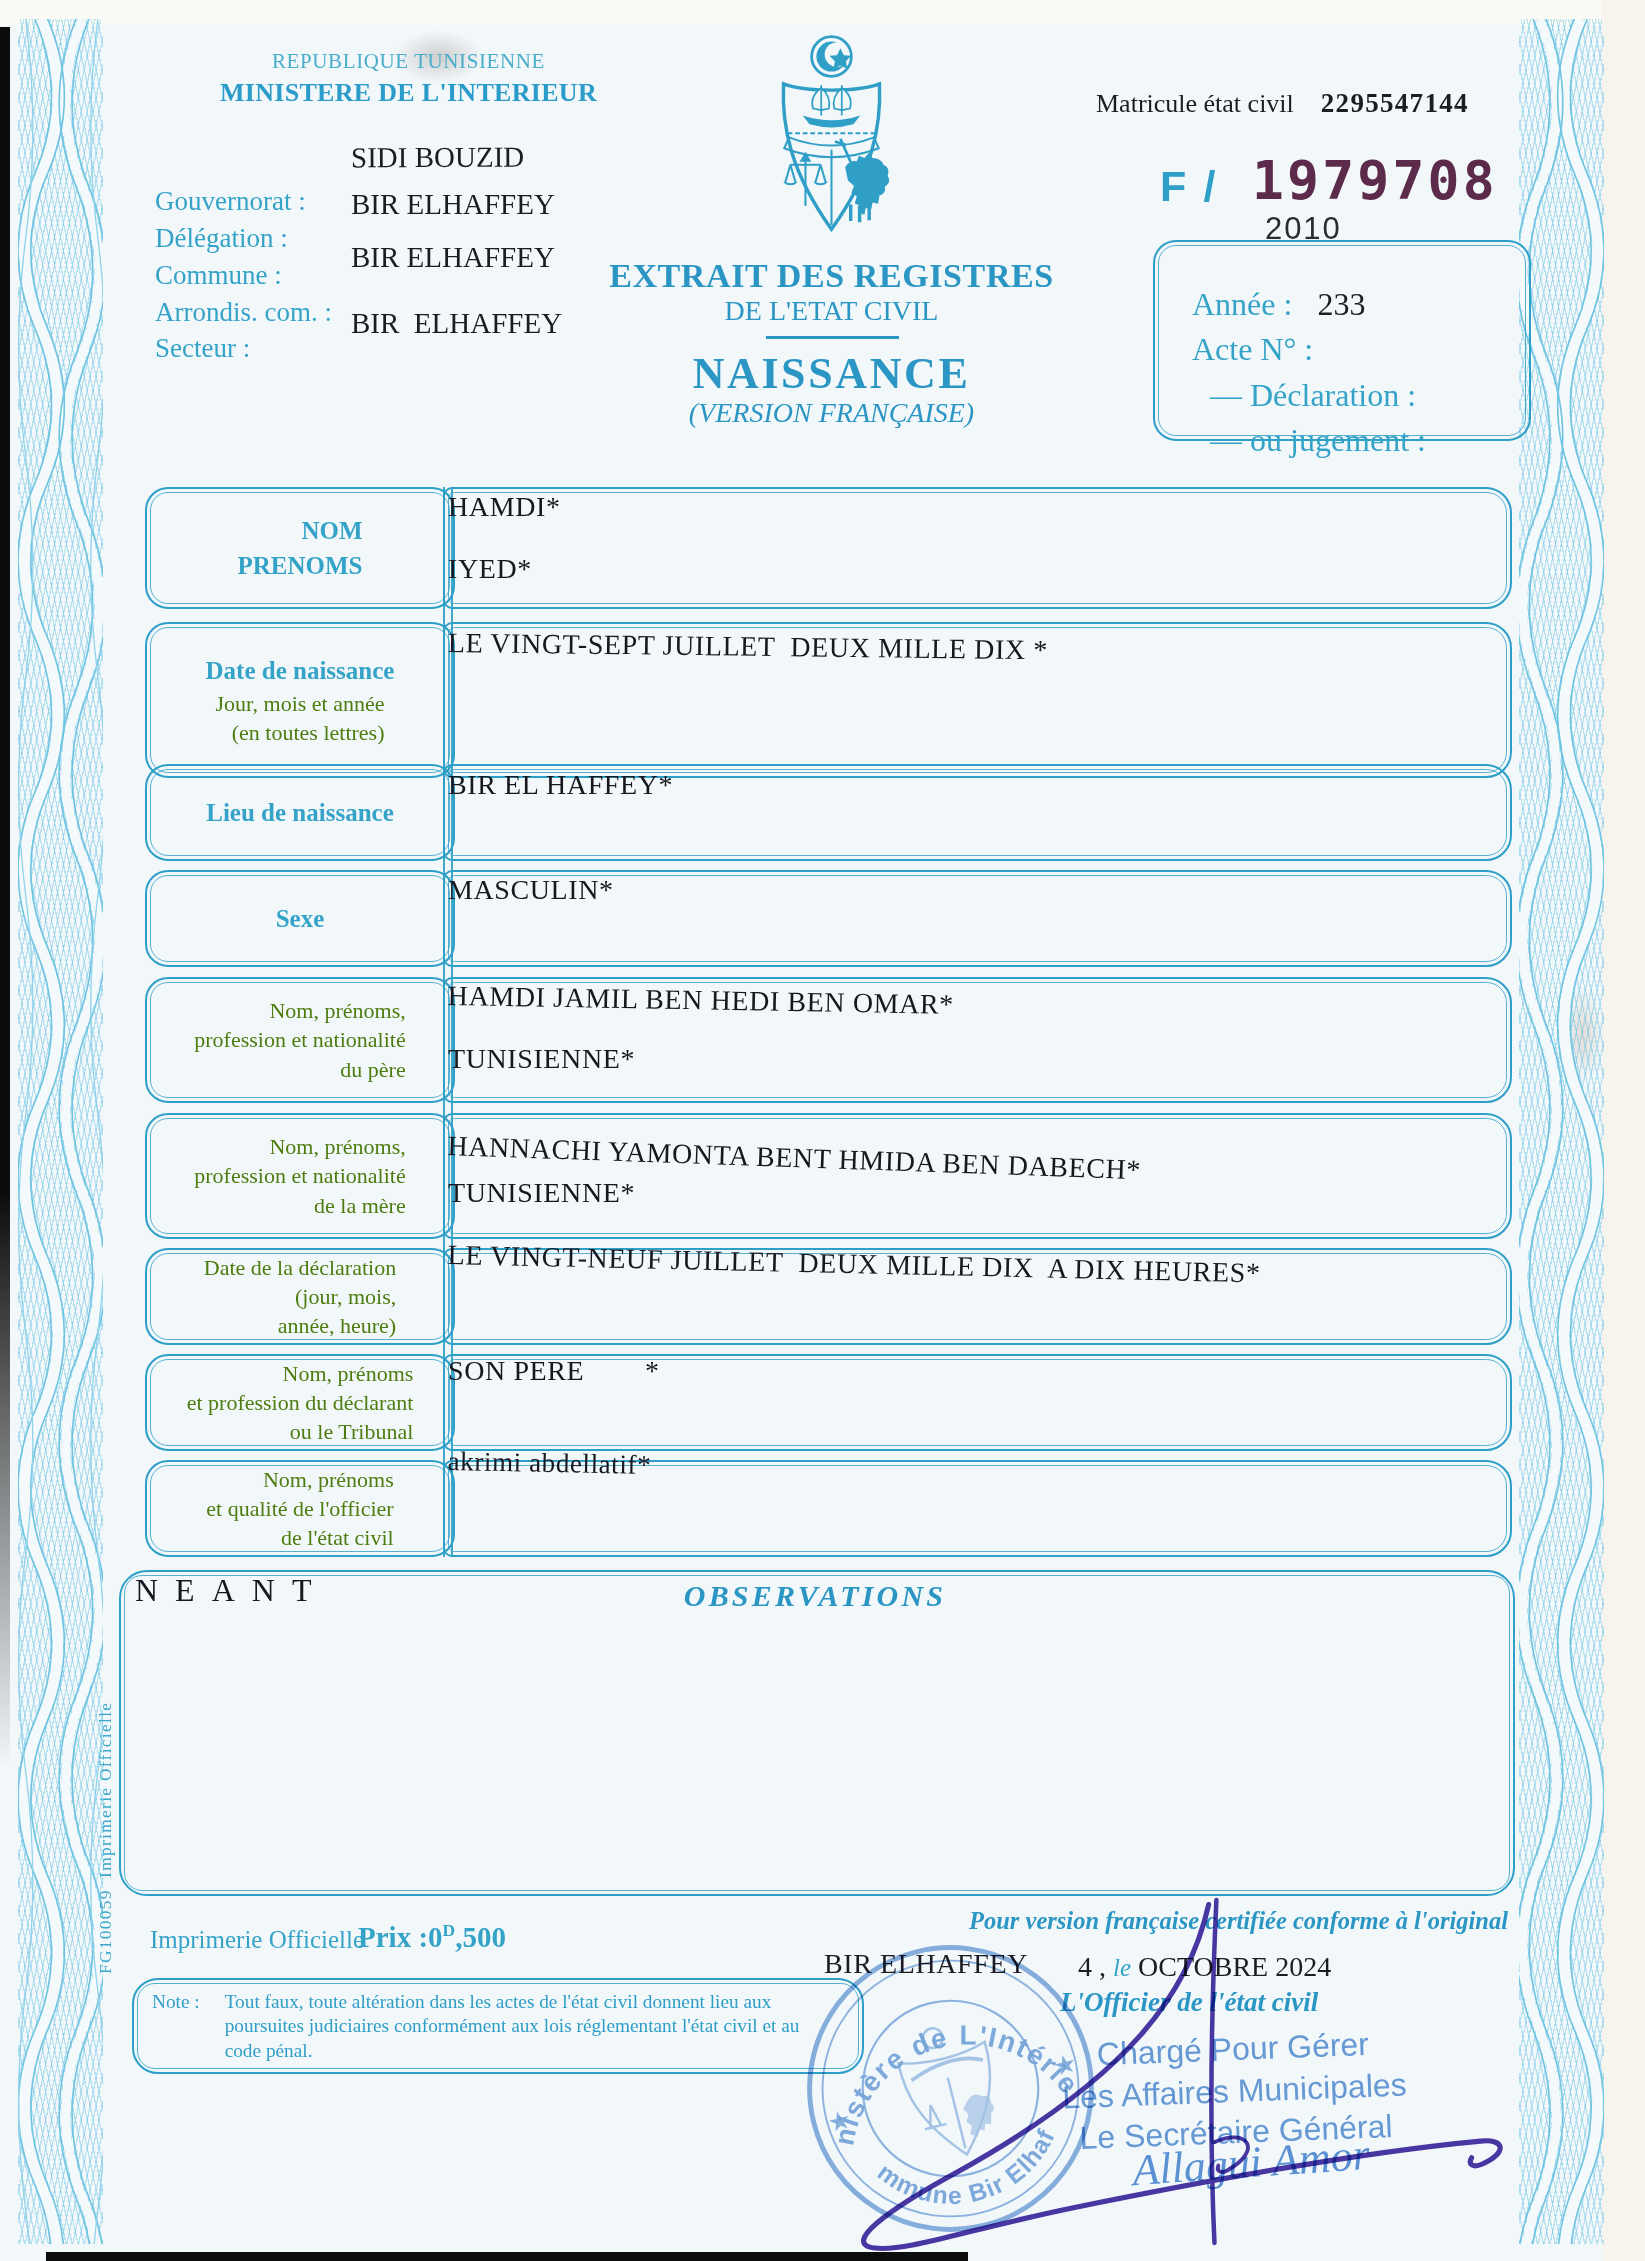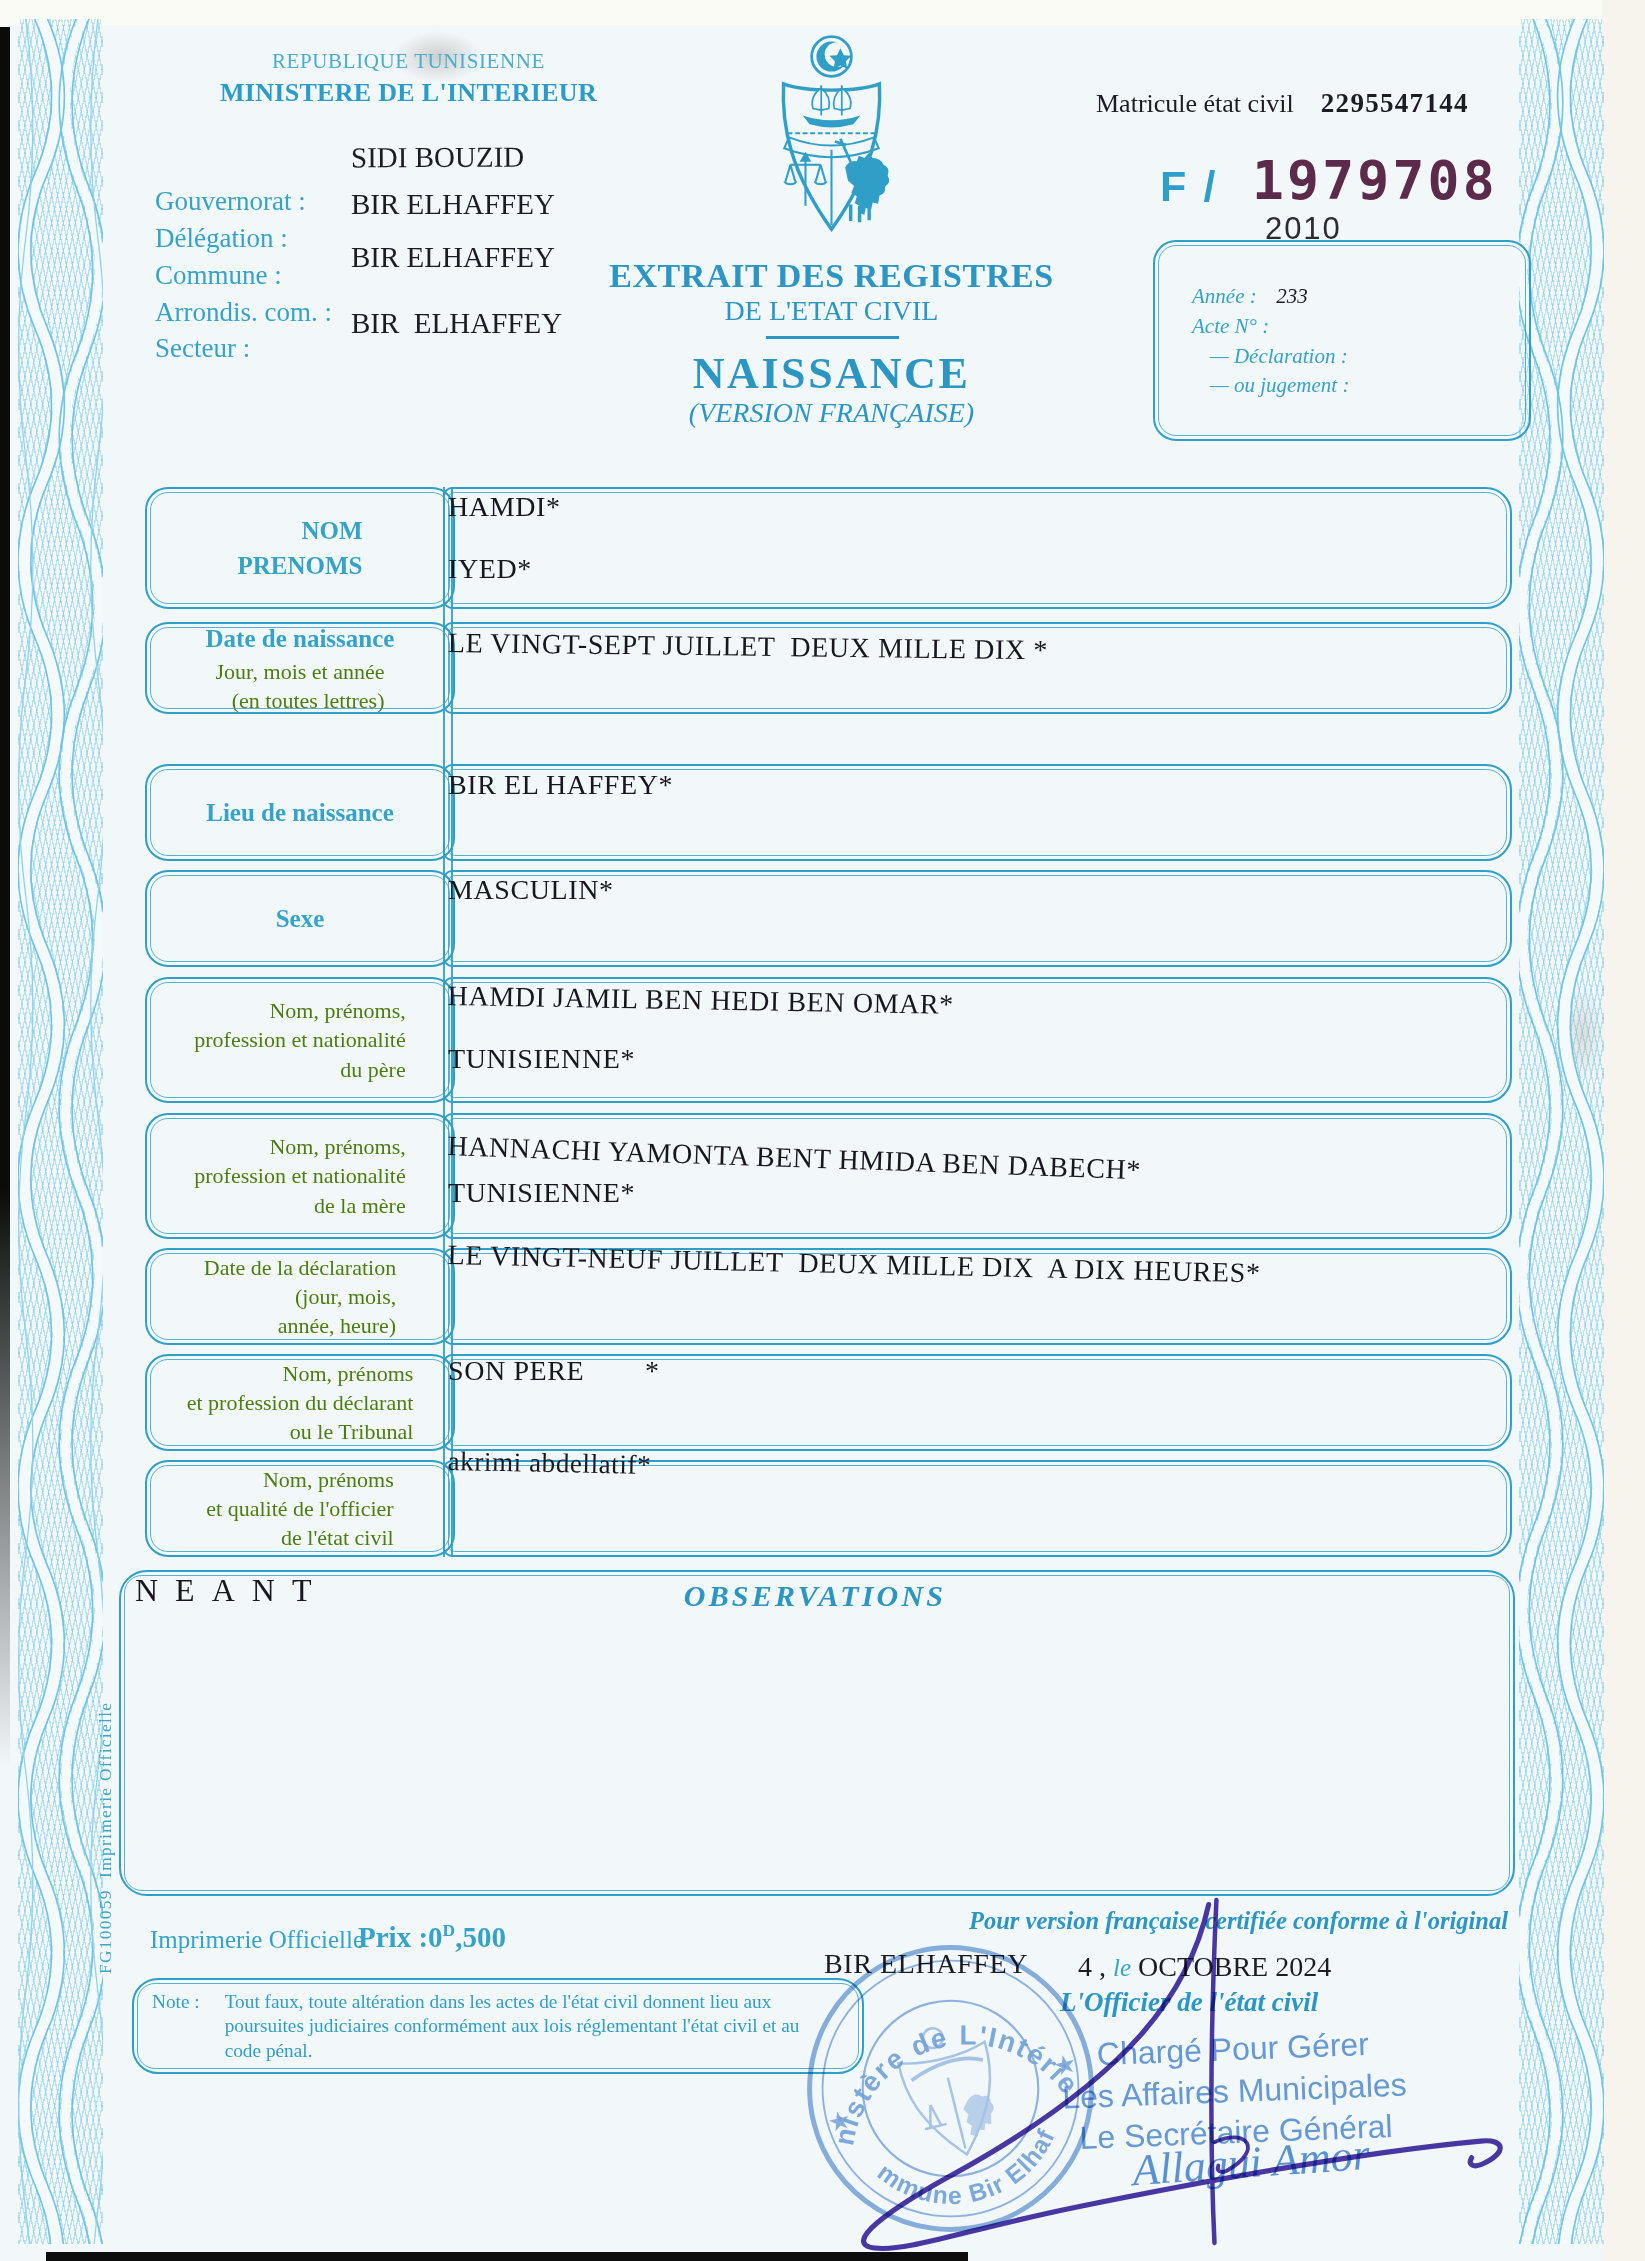--- a/index.html
+++ b/index.html
@@ -42,21 +42,21 @@
     justify-content:center;align-items:center;text-align:right;line-height:1.32;}
   .lblmain{font-weight:700;font-size:25px;color:#35a3c8;white-space:pre-line;line-height:1.42;}
   .lblsub{font-weight:400;font-size:22px;color:#4d7c0f;white-space:pre-line;}
   .valbox{position:absolute;left:298px;right:0;top:0;bottom:0;border:2.6px solid #2e9fc7;
     border-radius:9px 26px 26px 9px;}
   .valbox::after{content:"";position:absolute;inset:3.2px;border:1.6px solid rgba(46,159,199,.8);
     border-radius:6.4px 20.6px 20.6px 6.4px;pointer-events:none;}
   .val{position:absolute;left:303px;font-size:28px;letter-spacing:0.6px;color:#17171f;
     white-space:pre;transform-origin:left top;z-index:5;}
 
-  .regline{font-size:21px;color:#35a3c8;line-height:1.42;font-style:italic;}
+  .regline{font-size:32px;color:#35a3c8;line-height:1.42;}
   .note-grid{display:grid;grid-template-columns:auto 1fr;column-gap:25px;
     font-size:19.3px;color:#2f9ec6;line-height:1.25;}
   .blend{mix-blend-mode:multiply;}
 </style>
 </head>
 <body>
 
 <div class="page">
 
   <div class="abs top-paper"></div>
@@ -165,21 +165,21 @@
     <div class="lblcell bx" style="border-radius:23px;">
       <div class="lblmain">NOM
 PRENOMS</div>
       <div class="lblsub"></div>
     </div>
     <div class="valbox"></div>
     <div class="val" style="top:3.9px;">HAMDI*</div>
     <div class="val" style="top:66px;">IYED*</div>
   </div>
 
-  <div class="row" style="top:622px;height:92px;">
+  <div class="row" style="top:622px;height:156px;">
     <div class="lblcell bx">
       <div class="lblmain">Date de naissance</div>
       <div class="lblsub">Jour, mois et année
 (en toutes lettres)</div>
     </div>
     <div class="valbox"></div>
     <div class="val" style="top:5.2px;transform:rotate(.7deg);">LE VINGT-SEPT JUILLET  DEUX MILLE DIX *</div>
   </div>
 
   <div class="row" style="top:764px;height:97px;">

